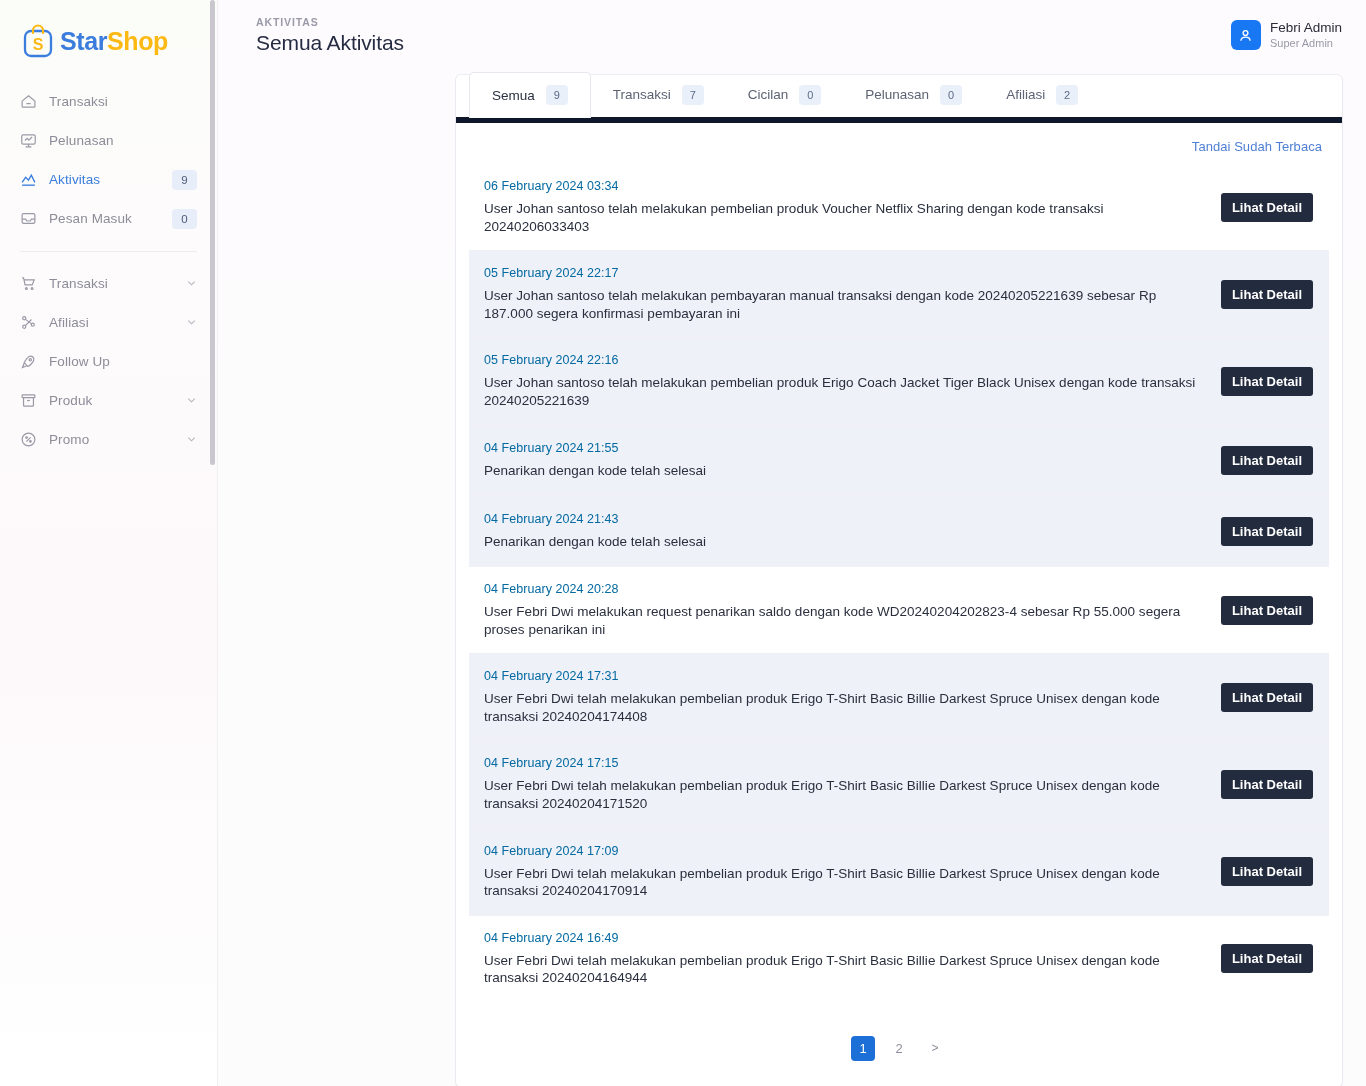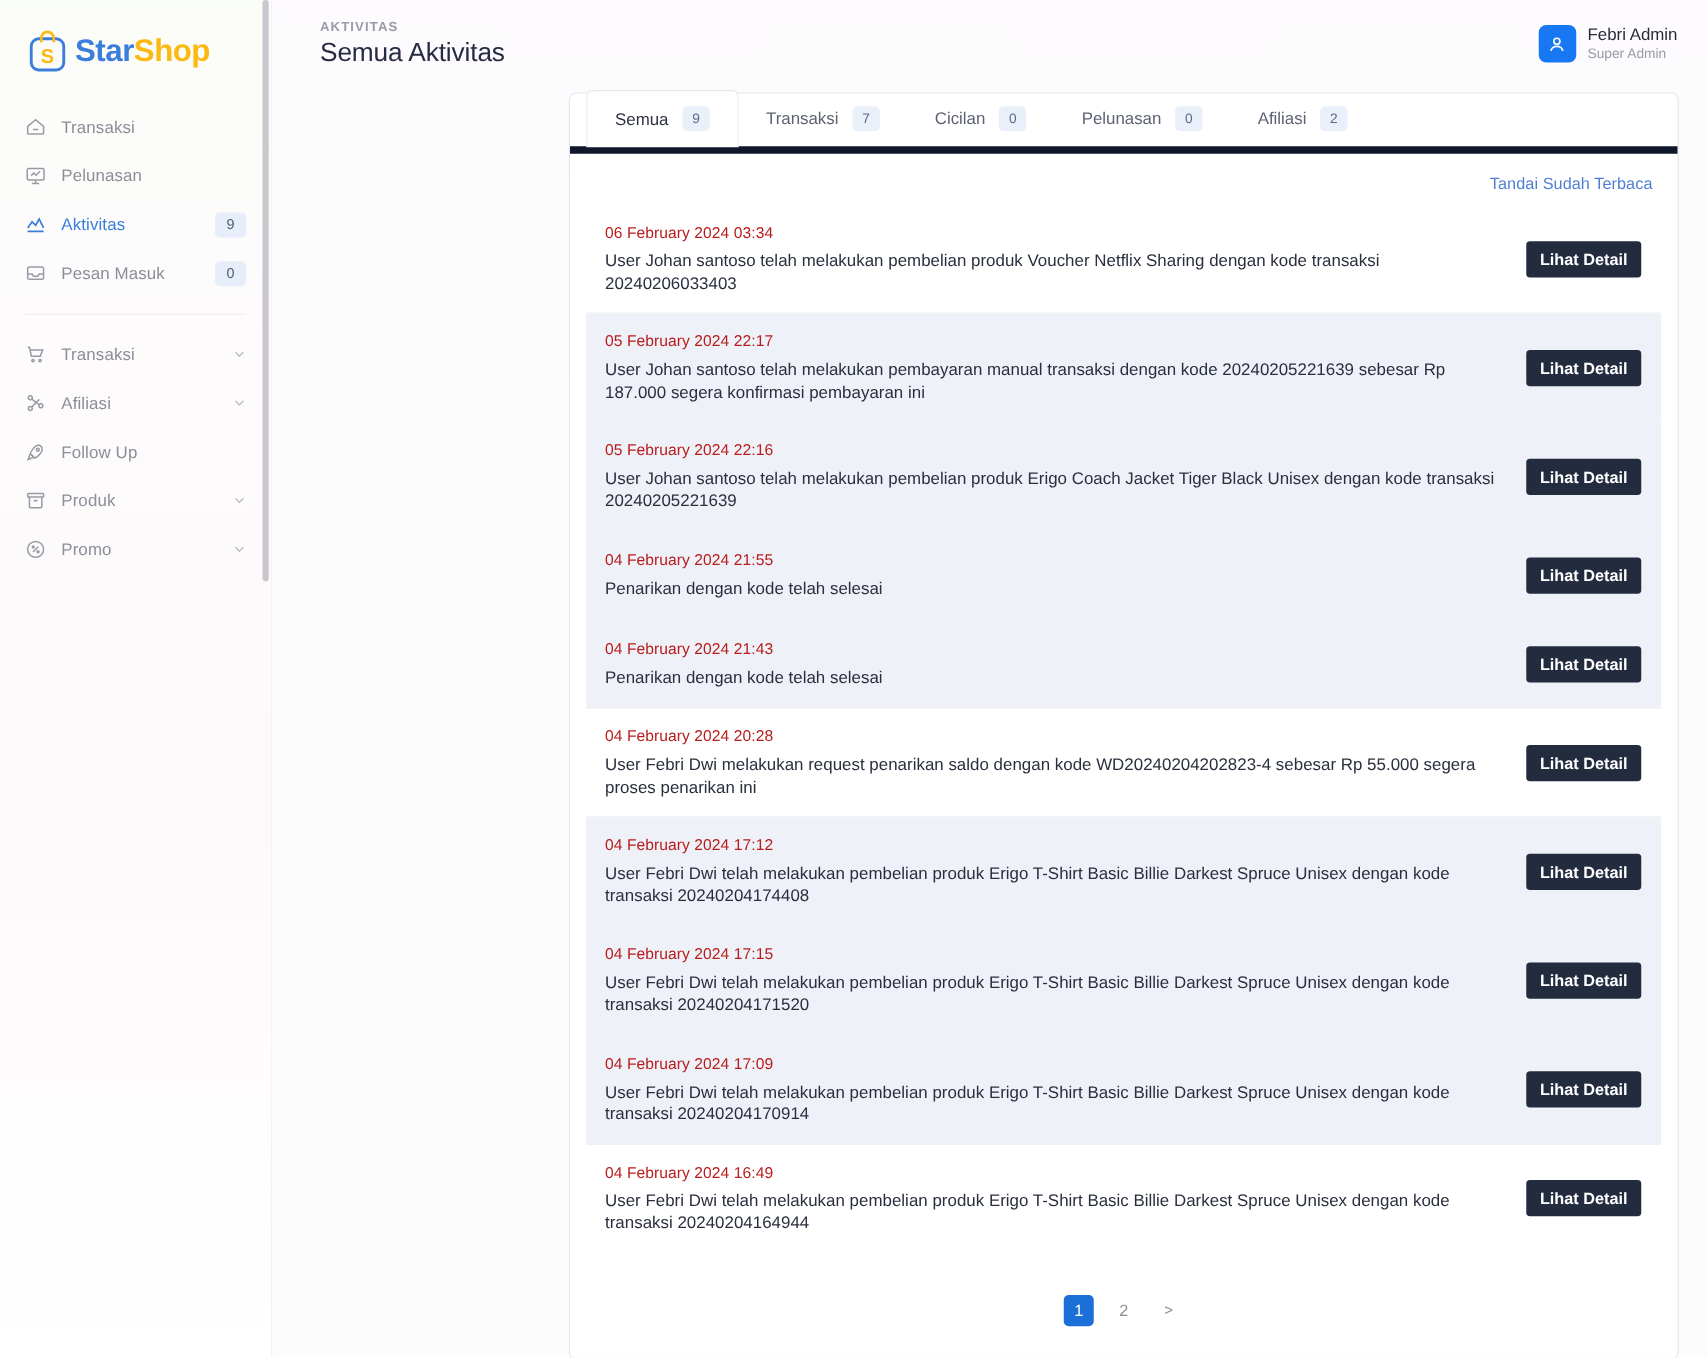--- a/index.html
+++ b/index.html
@@ -254,21 +254,21 @@
     min-height: 71px;
     border-bottom: 1px solid #f1eff4;
   }
   .activity-row.unread { background: #eef1f8; }
   .activity-row.read   { background: #ffffff; }
   .activity-row:last-child { border-bottom: none; }
 
   .activity-text { flex: 1 1 auto; min-width: 0; }
   .activity-time {
     font-size: 12.5px;
-    color: #b91c1c;
+    color: #0369a1;
     margin-bottom: 7px;
     letter-spacing: 0.05px;
   }
   .activity-msg {
     font-size: 13.5px;
     color: #2a2f3e;
     letter-spacing: 0.02px;
     line-height: 1.3;
   }
 
@@ -544,21 +544,21 @@
         <div class="activity-row read">
           <div class="activity-text">
             <div class="activity-time">04 February 2024 20:28</div>
             <div class="activity-msg">User Febri Dwi melakukan request penarikan saldo dengan kode WD20240204202823-4 sebesar Rp 55.000 segera proses penarikan ini</div>
           </div>
           <button class="detail-btn">Lihat Detail</button>
         </div>
 
         <div class="activity-row unread">
           <div class="activity-text">
-            <div class="activity-time">04 February 2024 17:12</div>
+            <div class="activity-time">04 February 2024 17:31</div>
             <div class="activity-msg">User Febri Dwi telah melakukan pembelian produk Erigo T-Shirt Basic Billie Darkest Spruce Unisex dengan kode transaksi 20240204174408</div>
           </div>
           <button class="detail-btn">Lihat Detail</button>
         </div>
 
         <div class="activity-row unread">
           <div class="activity-text">
             <div class="activity-time">04 February 2024 17:15</div>
             <div class="activity-msg">User Febri Dwi telah melakukan pembelian produk Erigo T-Shirt Basic Billie Darkest Spruce Unisex dengan kode transaksi 20240204171520</div>
           </div>

